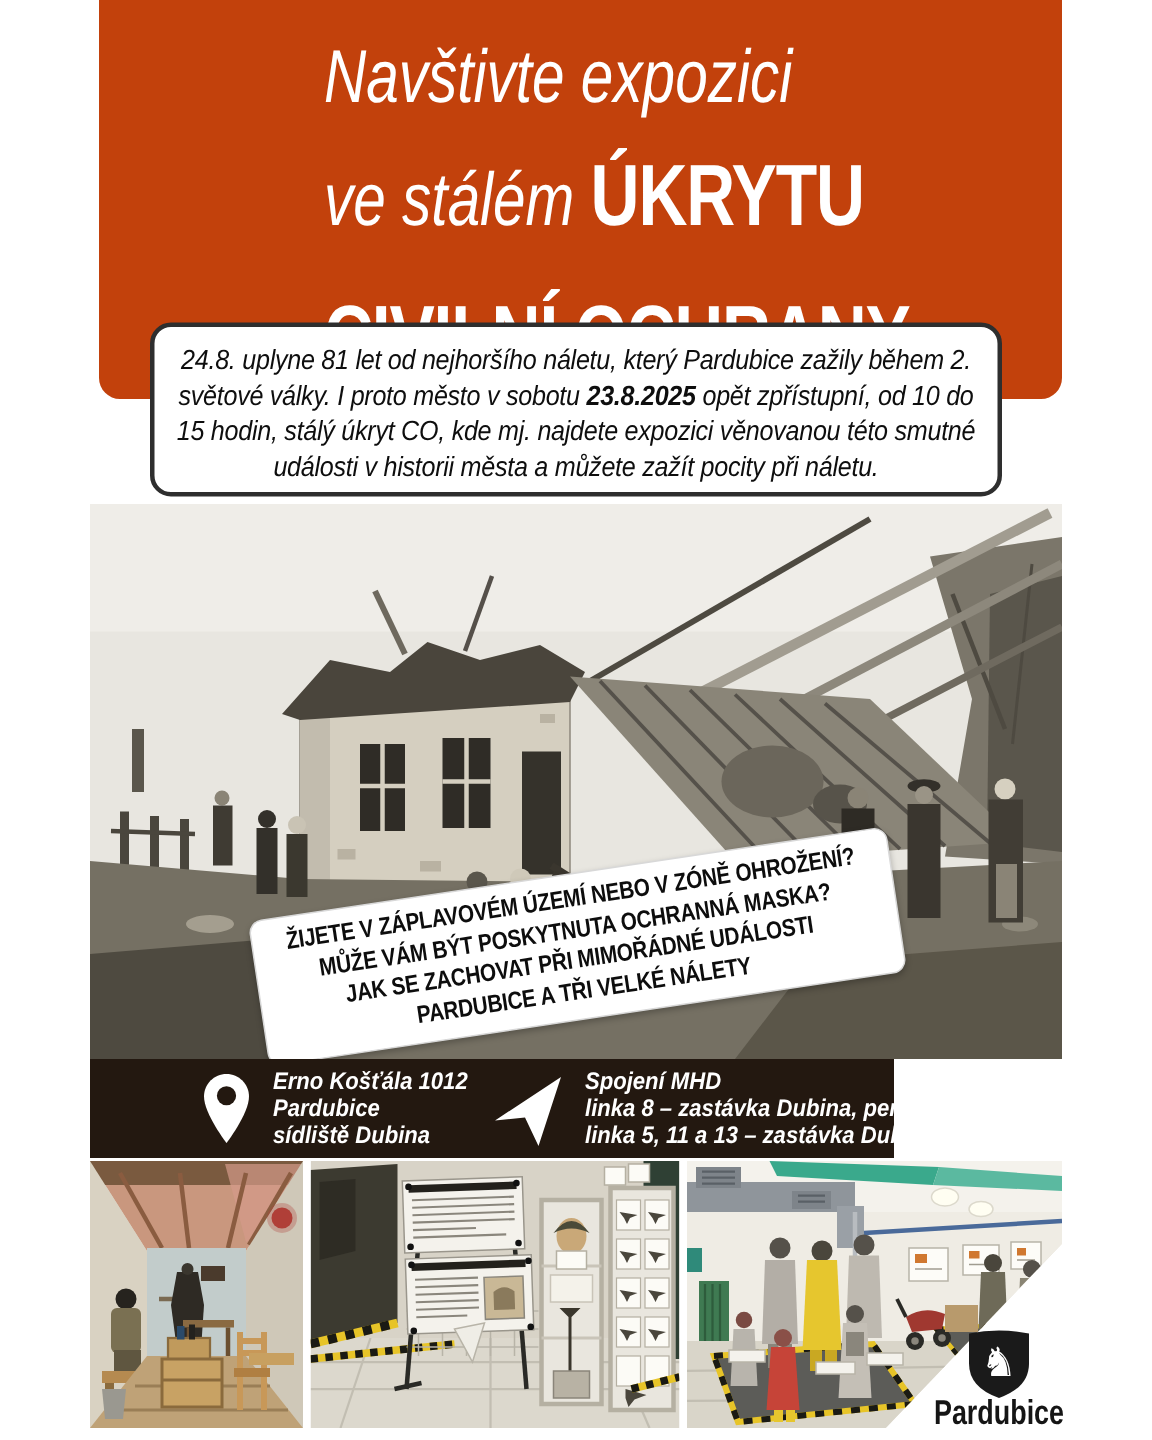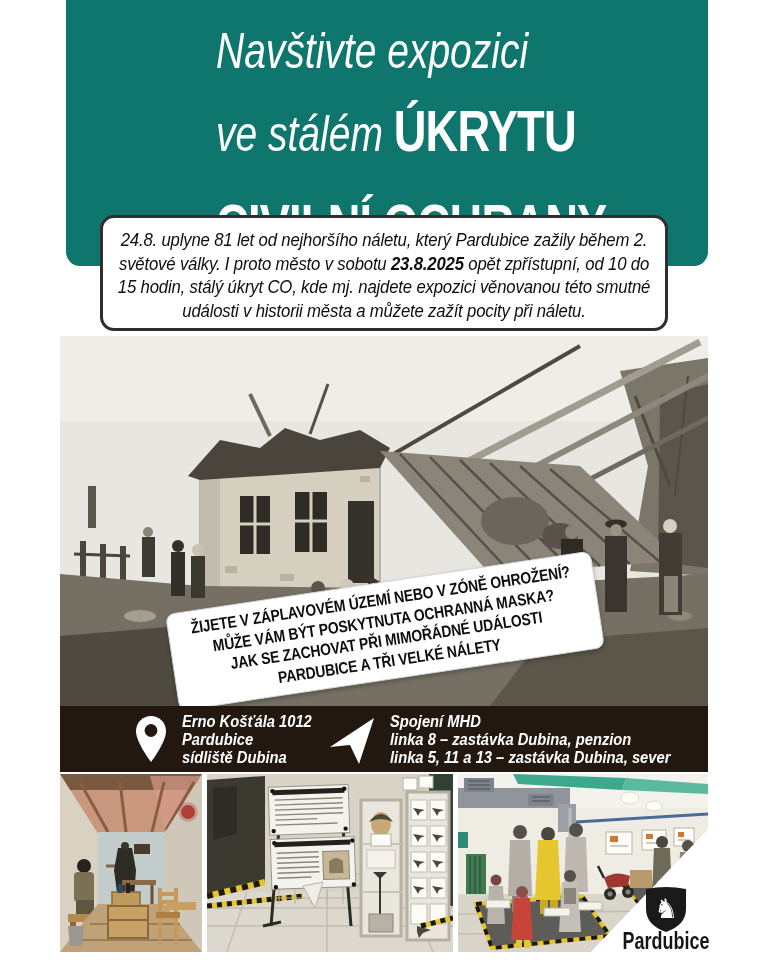--- a/index.html
+++ b/index.html
@@ -37,21 +37,21 @@
   
   .banner{position:absolute;left:170px;top:582px;width:428px;height:96px;
           background:#fff;border:1px solid #d8d8d8;border-radius:9px;
           transform:rotate(-8.5deg);box-shadow:0 2px 4px rgba(0,0,0,0.25);}
   .banner-inner{position:absolute;left:50%;top:6px;width:510px;margin-left:-255px;
                 transform:scaleX(0.84);transform-origin:center top;
                 text-align:center;font-weight:800;font-size:16.5px;line-height:20.5px;
                 color:#0d0d0d;letter-spacing:-0.2px;white-space:nowrap;}
 
   
-  .info-bar{position:absolute;left:60px;top:706px;width:648px;height:66px;}
+  .info-bar{position:absolute;left:60px;top:706px;width:536px;height:66px;}
   .bar-text{position:absolute;top:7px;color:#fff;font-style:italic;font-weight:700;
             font-size:16px;line-height:18px;white-space:nowrap;
             transform:scaleX(0.92);transform-origin:left top;}
   .addr{left:122px;}
   .transit{left:330px;}
   .pin-icon{position:absolute;left:76px;top:10px;}
   .nav-icon{position:absolute;left:270px;top:12px;}
 
   
   .crest{position:absolute;left:645px;top:885px;}
@@ -60,21 +60,21 @@
              transform:scaleX(0.78);transform-origin:center top;}
   .knight{position:absolute;left:645px;top:888px;width:42px;text-align:center;
           font-family:"DejaVu Sans",sans-serif;font-size:27px;color:#fff;
           line-height:42px;}
 </style>
 </head>
 <body>
 
 <div class="page">
 
-  <div class="red-block" style="background:#0f766e;">
+  <div class="red-block" style="background:#c2410c;">
     <div class="hdr">
       <div class="ln it-light">Navštivte expozici</div>
       <div class="ln"><span class="it-light">ve stálém </span><span class="bold">ÚKRYTU</span></div>
       <div class="ln bold">CIVILNÍ OCHRANY</div>
     </div>
   </div>
 
   <div class="intro-box">
     <div class="intro-inner"><span>24.8. uplyne 81 let od nejhoršího náletu, který Pardubice zažily během 2. světové války. I proto město v sobotu </span><b>23.8.2025</b><span> opět zpřístupní, od 10 do 15 hodin, stálý úkryt CO, kde mj. najdete expozici věnovanou této smutné události v historii města a můžete zažít pocity při náletu.</span></div>
   </div>

